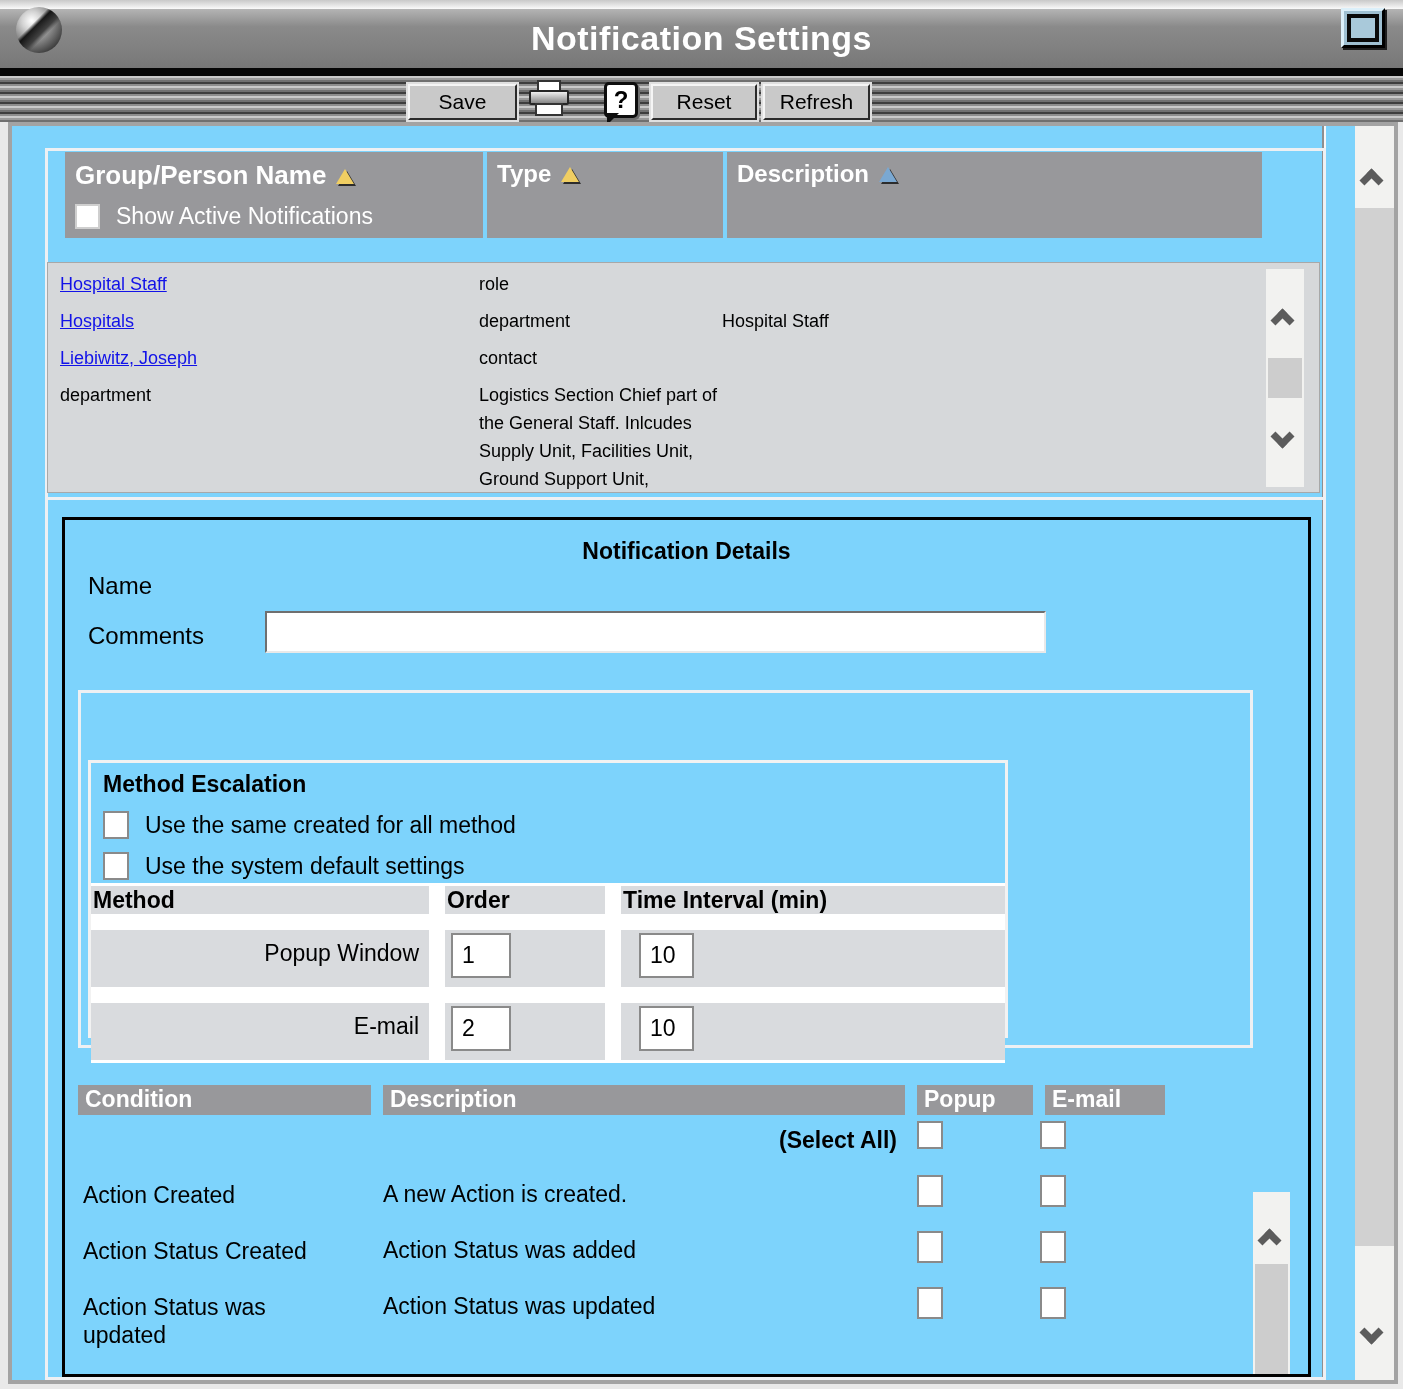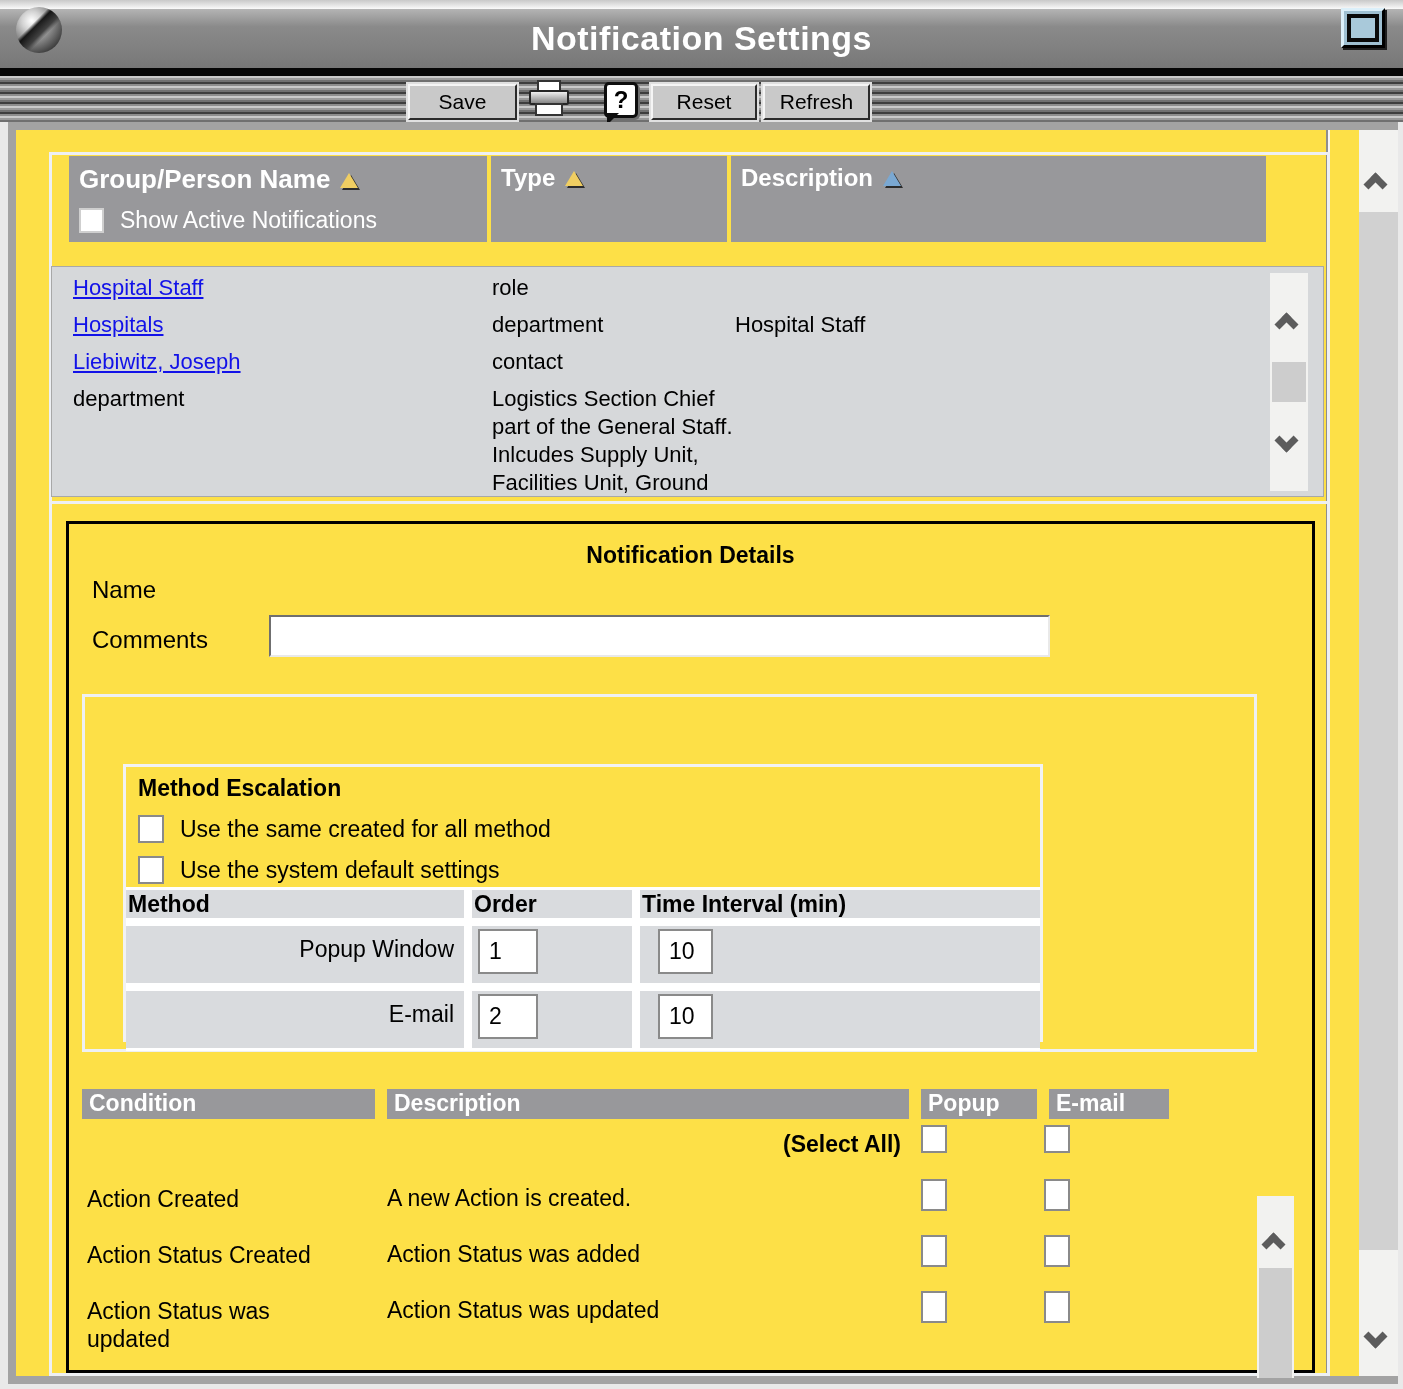--- a/index.html
+++ b/index.html
@@ -45,21 +45,21 @@
   .printer .p-out { position:absolute; left:8px; top:23px; width:28px; height:13px; background:#fdfdfd; border:2px solid #333; }
 
   .helpicon { position:absolute; left:604px; top:6px; width:34px; height:36px; background:#fff;
     border:3px solid #0d0d0d; border-radius:5px; display:flex; align-items:center; justify-content:center;
     font-weight:bold; font-size:24px; box-shadow:2px 2px 0 #6f6f6f; cursor:pointer; }
   .helpicon::after { content:""; position:absolute; left:0; bottom:-10px;
     border:6px solid transparent; border-top-color:#0d0d0d; border-left-color:#0d0d0d; }
 
   
   .frame { position:absolute; left:8px; top:122px; right:5px; bottom:5px;
-    border:8px solid #a3a3a3; background:#fde047; }
+    border:4px solid #a3a3a3; background:#7dd3fc; }
 
   
   .groove { position:absolute; top:0; bottom:0; left:1310px; width:4px;
     background:linear-gradient(90deg,#8e8e8e 0 2px,#f7f7f7 2px 4px); }
   .vscroll { background:#f2f2f0; }
   .outer-scroll { position:absolute; top:0; bottom:0; left:1343px; width:39px; }
   .chev { width:17px; height:17px; border-top:7px solid #5c5c5c; border-right:7px solid #5c5c5c; position:absolute; }
   .chev.up { transform:rotate(-45deg); }
   .chev.down { transform:rotate(135deg); }
   .outer-scroll .chev.up { left:8px; top:46px; }
@@ -85,22 +85,22 @@
   .tri-blue { border-bottom:15px solid #7aa8d2; }
   .gh-sub { margin-top:12px; display:flex; align-items:center; gap:16px; font-size:23px; }
 
   input[type=checkbox] { appearance:none; -webkit-appearance:none; margin:0;
     width:26px; height:28px; background:#fff; border:2px solid #8a8a8a; cursor:pointer; }
   .gh-sub input[type=checkbox] { width:25px; height:25px; border-color:#cfcfcf; }
 
   
   .list-box { position:absolute; left:-1px; top:111px; width:1273px; height:231px;
     border:1px solid #a8a8a8; background:#d6d8da; padding-top:7px; overflow:hidden; }
-  .lrow { display:grid; grid-template-columns:419px 243px 545px; padding-left:21px;
-    font-size:22px; line-height:28px; min-height:37px; align-items:start; }
+  .lrow { display:grid; grid-template-columns:419px 243px 545px; padding-left:12px;
+    font-size:18px; line-height:28px; min-height:37px; align-items:start; }
   .lrow a { color:#1212e8; text-decoration:underline; cursor:pointer; }
   .list-scroll { position:absolute; left:1218px; top:6px; width:38px; height:218px; }
   .list-scroll .chev.up { left:8px; top:43px; }
   .list-scroll .thumb { position:absolute; left:2px; top:89px; width:34px; height:40px; background:#cdcdcd; }
   .list-scroll .chev.down { left:8px; top:159px; }
 
   
   .panel { position:absolute; left:14px; top:14px; right:12px; bottom:0; border:3px solid #000; }
   .panel-title { text-align:center; font-weight:bold; font-size:23px; margin-top:18px; }
   .lbl { position:absolute; font-weight:normal; font-size:24px; }
@@ -108,25 +108,25 @@
   .comments-label { left:23px; top:102px; }
   .comments-input { position:absolute; left:200px; top:91px; width:781px; height:42px;
     background:#fff; border:2px solid; border-color:#6f6f6f #e9e9e9 #e9e9e9 #6f6f6f;
     font-size:22px; padding:0 8px; font-family:inherit; }
 
   
   .esc-box { position:absolute; left:13px; top:170px; width:1175px; height:358px; border:3px solid #eef0f3; }
   .esc-title { height:60px; border-bottom:3px solid #eef0f3; display:flex; align-items:center;
     justify-content:center; font-weight:bold; font-size:24px; }
   .method-box { position:absolute; left:7px; top:67px; width:920px; height:278px;
-    border:3px solid #f2f2f2; padding:8px 0 0 12px;margin-left:31px; }
+    border:3px solid #f2f2f2; padding:8px 0 0 12px; }
   .mb-title { font-weight:bold; font-size:23px; }
   .cb-row { display:flex; align-items:center; gap:16px; margin-top:13px; font-size:23px; }
   .m-table { position:absolute; left:0; top:120px; width:914px; background:#fff;
-    display:grid; grid-template-columns:338px 160px 1fr; gap:8px; padding:3px 0; }
+    display:grid; grid-template-columns:338px 160px 1fr; gap:16px; padding:3px 0; }
   .m-cell { background:#d9dbde; }
   .m-head { font-weight:bold; font-size:23px; height:28px; padding:1px 0 0 2px; }
   .m-data { height:57px; font-size:23px; }
   .m-method { text-align:right; padding:10px 10px 0 0; }
   .num-input { width:60px; height:45px; border:2px solid #8a8a8a; background:#fff;
     font-size:23px; padding-left:9px; margin:3px 0 0 6px; font-family:inherit; }
   .num-input.interval { margin-left:18px; width:55px; }
 
   
   .cond { position:absolute; left:13px; top:565px; width:1212px; }

